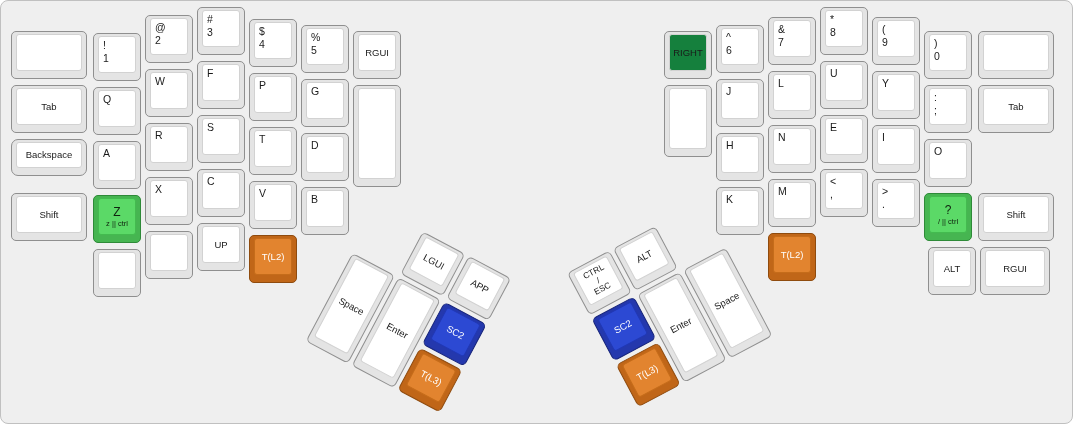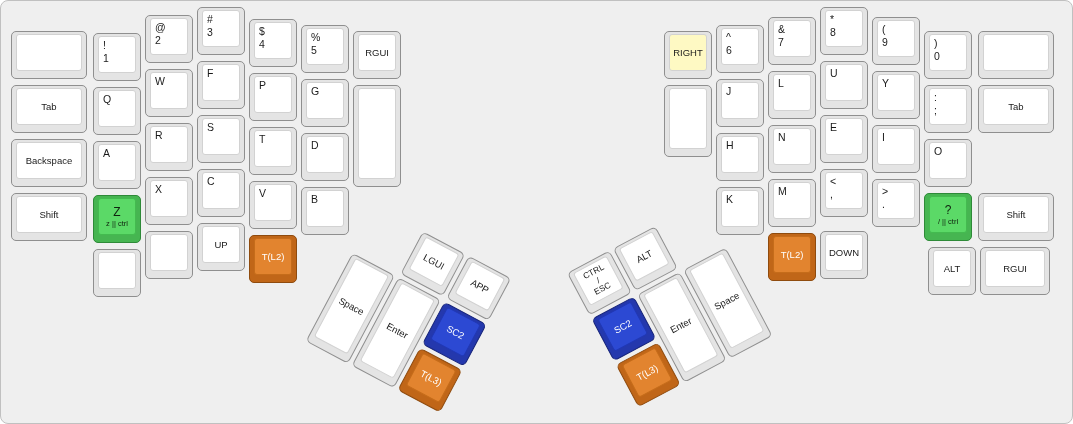--- a/index.html
+++ b/index.html
@@ -47,21 +47,21 @@
 
 <div id="board" style="width: 1073px; height: 424px; background: rgb(239, 239, 239); border-color: rgb(192, 192, 192);">
     <div class="key" style="left: 10px; top: 30px; width: 76px; height: 48px; background: rgb(228, 228, 228); border-color: rgb(143, 143, 143);">
       <div class="cap tl" style="background: rgb(255, 255, 255); border-color: rgb(210, 210, 210); color: rgb(26, 26, 26);"></div>
     </div>
     <div class="key" style="left: 10px; top: 84px; width: 76px; height: 48px; background: rgb(228, 228, 228); border-color: rgb(143, 143, 143);">
       <div class="cap center" style="background: rgb(255, 255, 255); border-color: rgb(210, 210, 210); color: rgb(26, 26, 26);">
         <div class="lbl">Tab</div>
       </div>
     </div>
-    <div class="key" style="left: 10px; top: 138px; width: 76px; height: 48px; background: rgb(228, 228, 228); border-color: rgb(143, 143, 143);">
+    <div class="key" style="left: 10px; top: 138px; width: 76px; height: 37px; background: rgb(228, 228, 228); border-color: rgb(143, 143, 143); border-radius: 7px;">
       <div class="cap center" style="background: rgb(255, 255, 255); border-color: rgb(210, 210, 210); color: rgb(26, 26, 26);">
         <div class="lbl">Backspace</div>
       </div>
     </div>
     <div class="key" style="left: 10px; top: 192px; width: 76px; height: 48px; background: rgb(228, 228, 228); border-color: rgb(143, 143, 143);">
       <div class="cap center" style="background: rgb(255, 255, 255); border-color: rgb(210, 210, 210); color: rgb(26, 26, 26);">
         <div class="lbl">Shift</div>
       </div>
     </div>
     <div class="key" style="left: 92px; top: 32px; width: 48px; height: 48px; background: rgb(228, 228, 228); border-color: rgb(143, 143, 143);">
@@ -188,21 +188,21 @@
     </div>
     <div class="key" style="left: 352px; top: 30px; width: 48px; height: 48px; background: rgb(228, 228, 228); border-color: rgb(143, 143, 143);">
       <div class="cap center" style="background: rgb(255, 255, 255); border-color: rgb(210, 210, 210); color: rgb(26, 26, 26);">
         <div class="lbl">RGUI</div>
       </div>
     </div>
     <div class="key" style="left: 352px; top: 84px; width: 48px; height: 102px; background: rgb(228, 228, 228); border-color: rgb(143, 143, 143);">
       <div class="cap tl" style="background: rgb(255, 255, 255); border-color: rgb(210, 210, 210); color: rgb(26, 26, 26);"></div>
     </div>
     <div class="key" style="left: 663px; top: 30px; width: 48px; height: 48px; background: rgb(228, 228, 228); border-color: rgb(143, 143, 143);">
-      <div class="cap center" style="background: #fef9c3; border-color: rgb(210, 210, 210); color: rgb(26, 26, 26);">
+      <div class="cap center" style="background: #15803d; border-color: rgb(210, 210, 210); color: rgb(26, 26, 26);">
         <div class="lbl">RIGHT</div>
       </div>
     </div>
     <div class="key" style="left: 663px; top: 84px; width: 48px; height: 72px; background: rgb(228, 228, 228); border-color: rgb(143, 143, 143);">
       <div class="cap tl" style="background: rgb(255, 255, 255); border-color: rgb(210, 210, 210); color: rgb(26, 26, 26);"></div>
     </div>
     <div class="key" style="left: 715px; top: 24px; width: 48px; height: 48px; background: rgb(228, 228, 228); border-color: rgb(143, 143, 143);">
       <div class="cap tl" style="background: rgb(255, 255, 255); border-color: rgb(210, 210, 210); color: rgb(26, 26, 26);">
         <div class="lbl">^</div>
         <div class="lbl">6</div>
@@ -262,25 +262,20 @@
     </div>
     <div class="key" style="left: 819px; top: 114px; width: 48px; height: 48px; background: rgb(228, 228, 228); border-color: rgb(143, 143, 143);">
       <div class="cap tl" style="background: rgb(255, 255, 255); border-color: rgb(210, 210, 210); color: rgb(26, 26, 26);">
         <div class="lbl">E</div>
       </div>
     </div>
     <div class="key" style="left: 819px; top: 168px; width: 48px; height: 48px; background: rgb(228, 228, 228); border-color: rgb(143, 143, 143);">
       <div class="cap tl" style="background: rgb(255, 255, 255); border-color: rgb(210, 210, 210); color: rgb(26, 26, 26);">
         <div class="lbl">&lt;</div>
         <div class="lbl">,</div>
-      </div>
-    </div>
-    <div class="key" style="left: 819px; top: 230px; width: 48px; height: 48px; background: rgb(228, 228, 228); border-color: rgb(143, 143, 143);">
-      <div class="cap center" style="background: rgb(255, 255, 255); border-color: rgb(210, 210, 210); color: rgb(26, 26, 26);">
-        <div class="lbl">DOWN</div>
       </div>
     </div>
     <div class="key" style="left: 871px; top: 16px; width: 48px; height: 48px; background: rgb(228, 228, 228); border-color: rgb(143, 143, 143);">
       <div class="cap tl" style="background: rgb(255, 255, 255); border-color: rgb(210, 210, 210); color: rgb(26, 26, 26);">
         <div class="lbl">(</div>
         <div class="lbl">9</div>
       </div>
     </div>
     <div class="key" style="left: 871px; top: 70px; width: 48px; height: 48px; background: rgb(228, 228, 228); border-color: rgb(143, 143, 143);">
       <div class="cap tl" style="background: rgb(255, 255, 255); border-color: rgb(210, 210, 210); color: rgb(26, 26, 26);">

